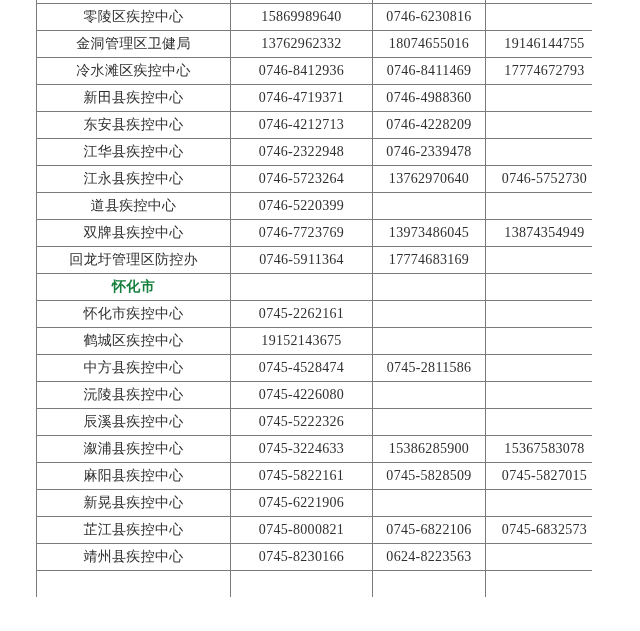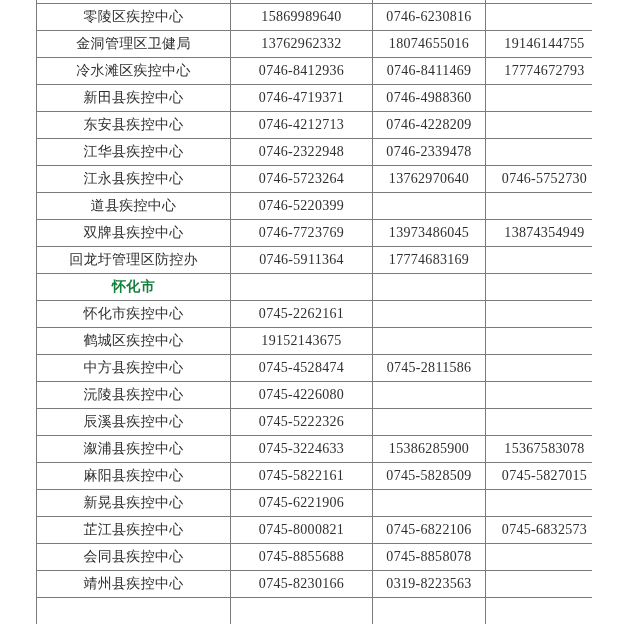--- a/index.html
+++ b/index.html
@@ -202,29 +202,23 @@
             <td></td>
             <td></td>
           </tr>
           <tr>
             <td>芷江县疾控中心</td>
             <td>0745-8000821</td>
             <td>0745-6822106</td>
             <td>0745-6832573</td>
           </tr>
           <tr>
-            <td>会同县疾控中心</td>
-            <td>0745-8855688</td>
-            <td>0745-8858078</td>
-            <td></td>
-          </tr>
-          <tr>
             <td>靖州县疾控中心</td>
             <td>0745-8230166</td>
-            <td>0319-8223563</td>
+            <td>0624-8223563</td>
             <td></td>
           </tr>
           <tr class="partial-row bottom">
             <td></td>
             <td></td>
             <td></td>
             <td></td>
           </tr>
         </tbody>
     </table>

